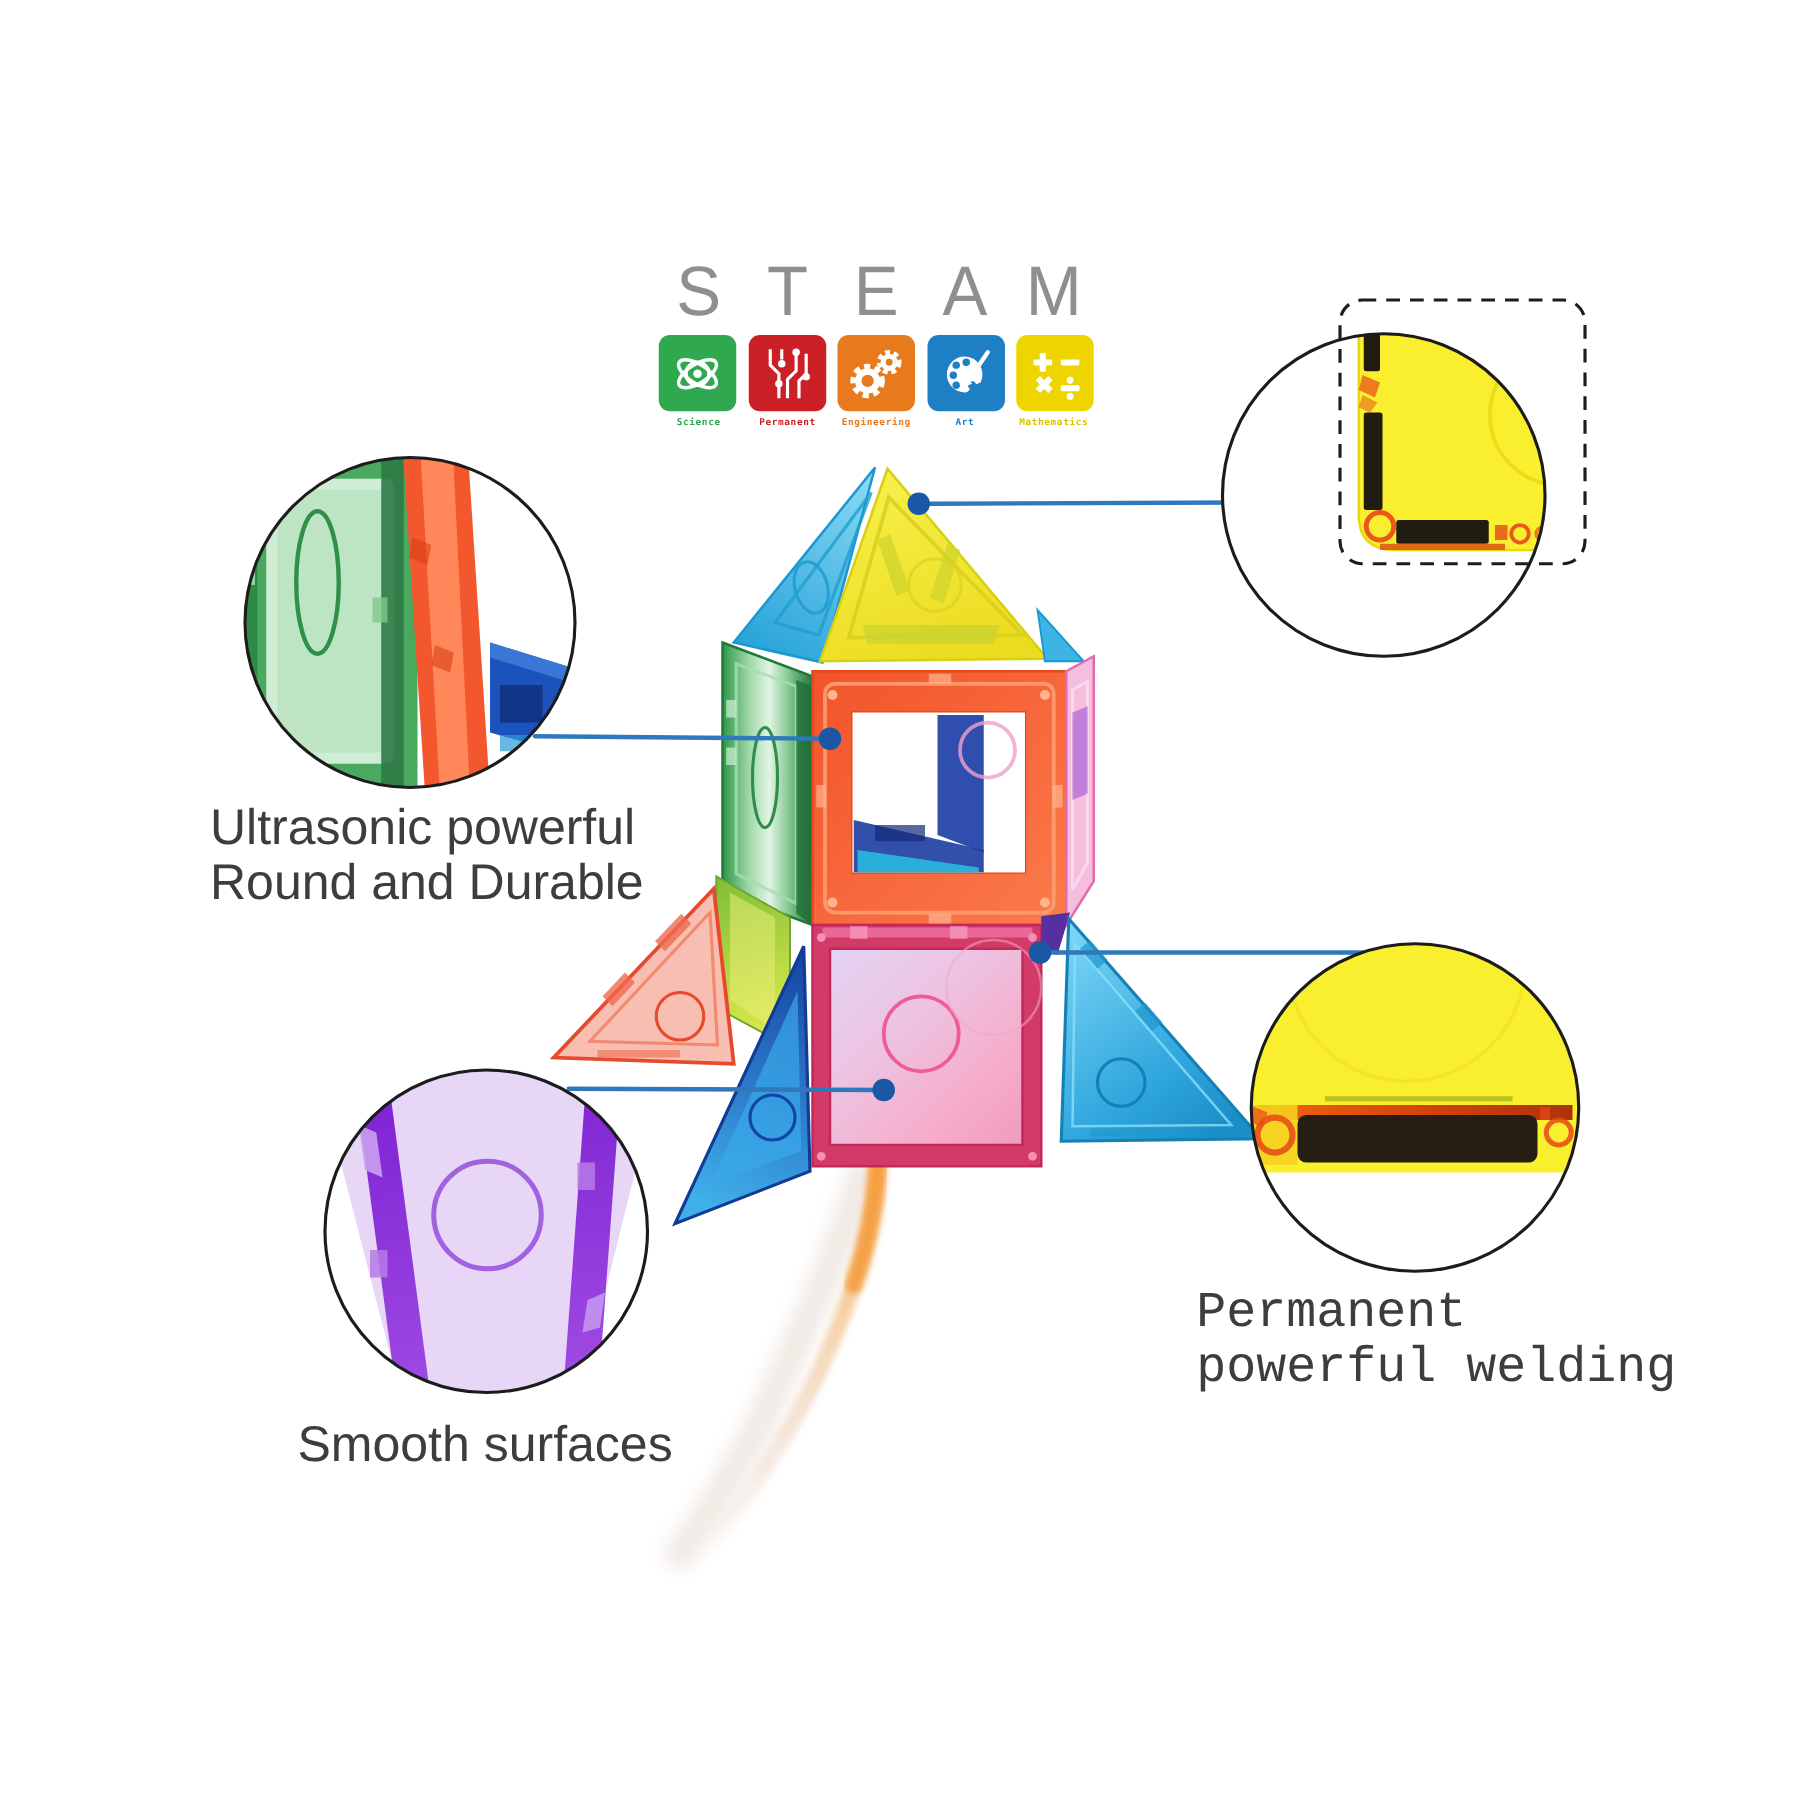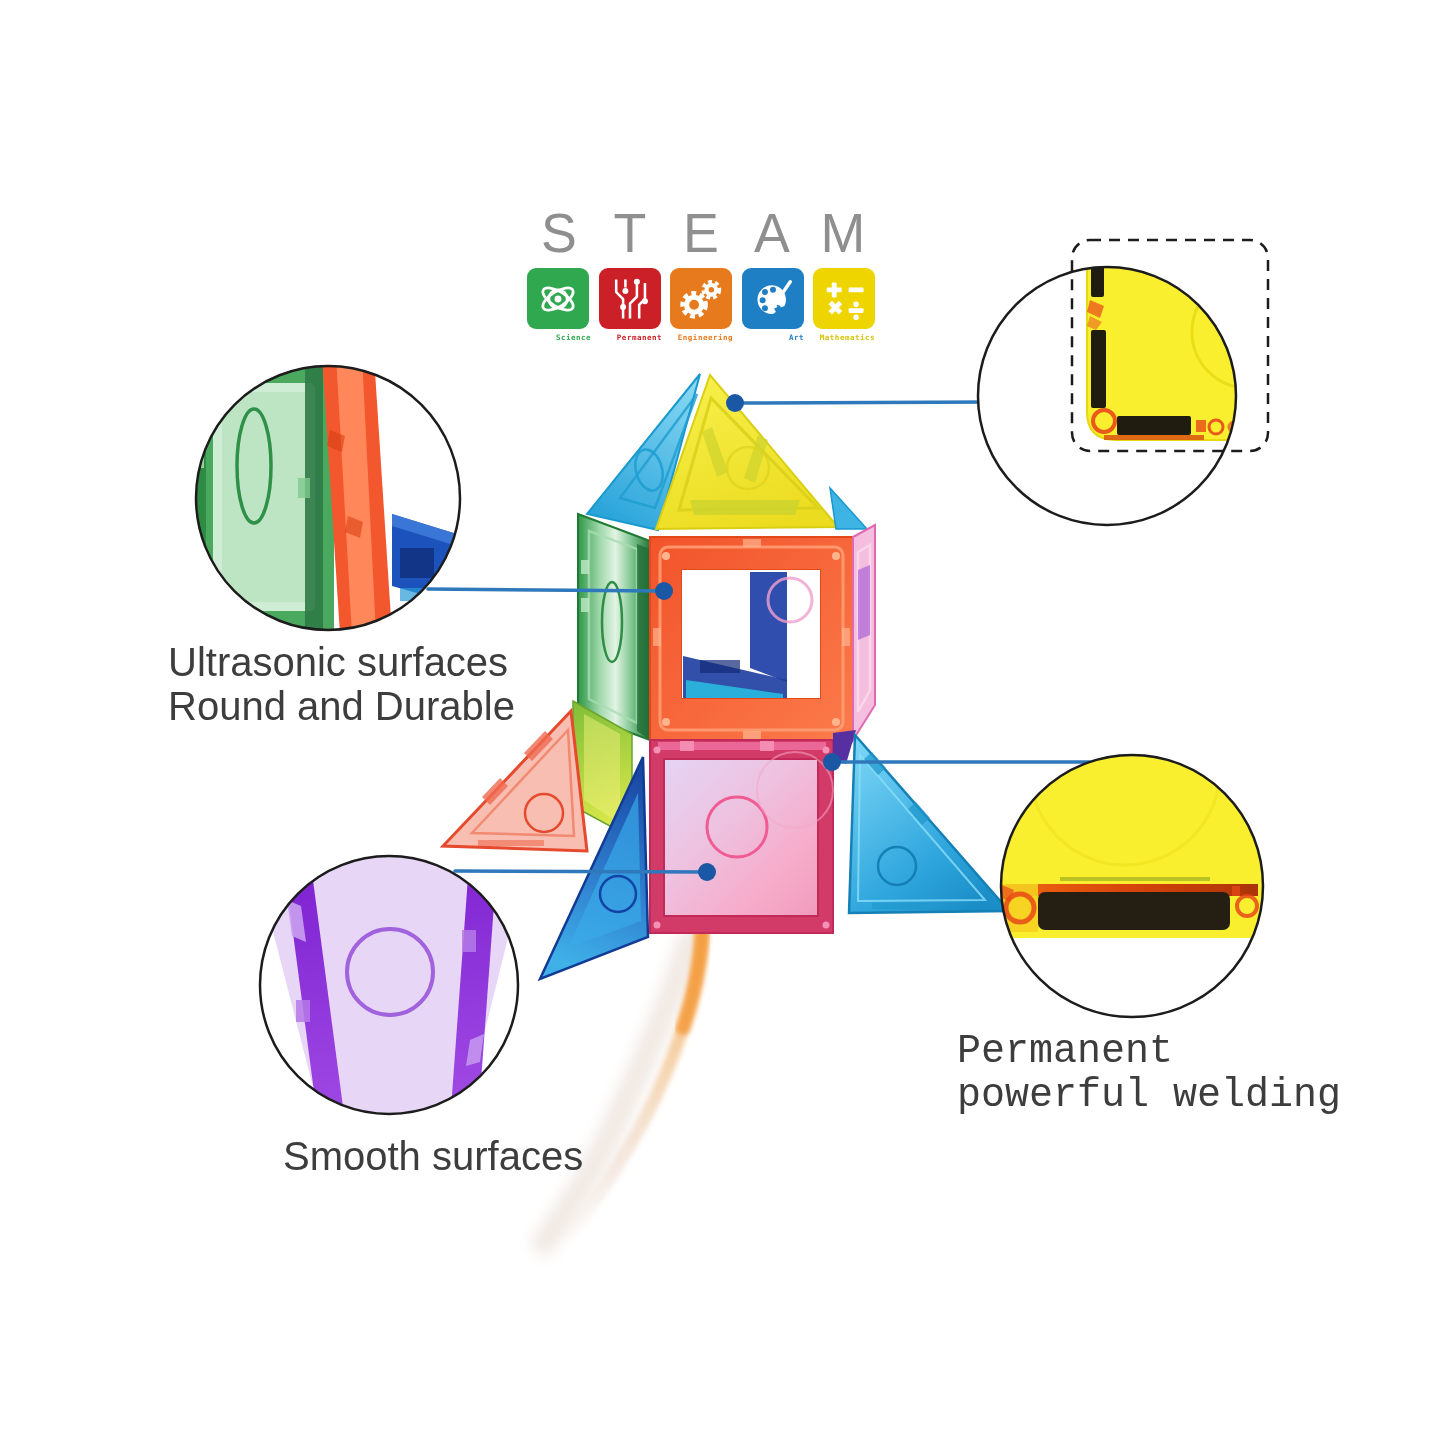--- a/index.html
+++ b/index.html
@@ -8,21 +8,21 @@
   .art{position:absolute;left:0;top:0;}
   .caption{position:absolute;font-size:40px;line-height:44px;color:#3d3d3d;white-space:nowrap;}
   
   .steam-letters{position:absolute;left:527px;top:204px;width:348px;display:flex;justify-content:space-between;}
   .steam-letters span{display:block;width:64px;text-align:center;font-size:56px;line-height:58px;
     color:#8f8f8f;font-weight:400;transform:scaleX(.96);}
   .steam-tiles{position:absolute;left:527px;top:268px;width:348px;display:flex;justify-content:space-between;}
   .tile{width:62px;height:61px;border-radius:9px;display:flex;align-items:center;justify-content:center;}
   .tile svg{width:46px;height:46px;display:block;}
   .steam-labels{position:absolute;left:527px;top:333px;width:348px;display:flex;justify-content:space-between;}
-  .steam-labels span{display:block;width:64px;text-align:right;font-family:"DejaVu Sans Mono",monospace;
+  .steam-labels span{display:block;width:64px;text-align:center;font-family:"DejaVu Sans Mono",monospace;
     font-size:7.5px;font-weight:bold;letter-spacing:.5px;}
   .t-green{background:#2fa84f}.t-red{background:#cb2027}.t-orange{background:#e87a1e}
   .t-blue{background:#1f7fc4}.t-yellow{background:#efd500}
   .l-green{color:#2fa84f}.l-red{color:#cb2027}.l-orange{color:#e87a1e}
   .l-blue{color:#1f7fc4}.l-yellow{color:#d8c400}
 </style>
 </head>
 <body>
 
 <div class="stage">
@@ -379,24 +379,24 @@
 
   <div class="steam-labels">
     <span class="l-green">Science</span>
     <span class="l-red">Permanent</span>
     <span class="l-orange">Engineering</span>
     <span class="l-blue">Art</span>
     <span class="l-yellow">Mathematics</span>
   </div>
 
   <div class="caption" style="left:168px;top:640px;">
-    <span>Ultrasonic surfaces</span><br>
+    <span>Ultrasonic powerful</span><br>
     <span>Round and Durable</span>
   </div>
-  <div class="caption" style="left:238px;top:1134px;margin-left:45px;">
+  <div class="caption" style="left:238px;top:1134px;">
     <span>Smooth surfaces</span><br>
   </div>
   <div class="caption" style="left:957px;top:1030px;font-family:Liberation Mono, monospace;">
     <span>Permanent</span><br>
     <span>powerful welding</span>
   </div>
 
 </div>
 
 </body></html>

